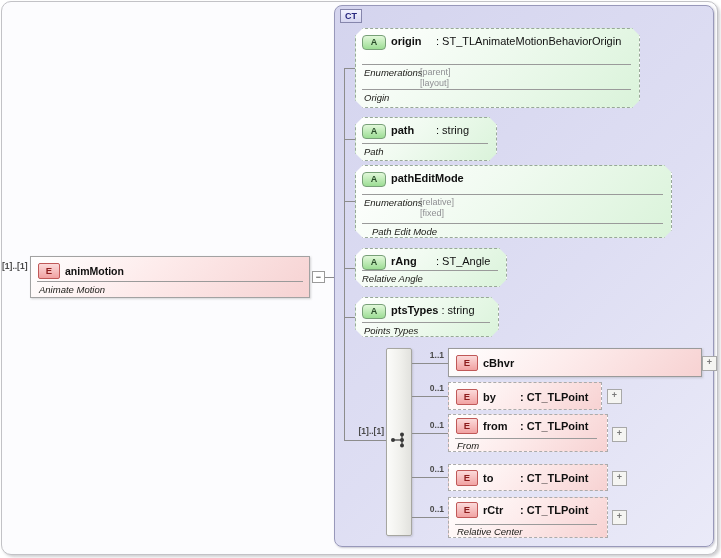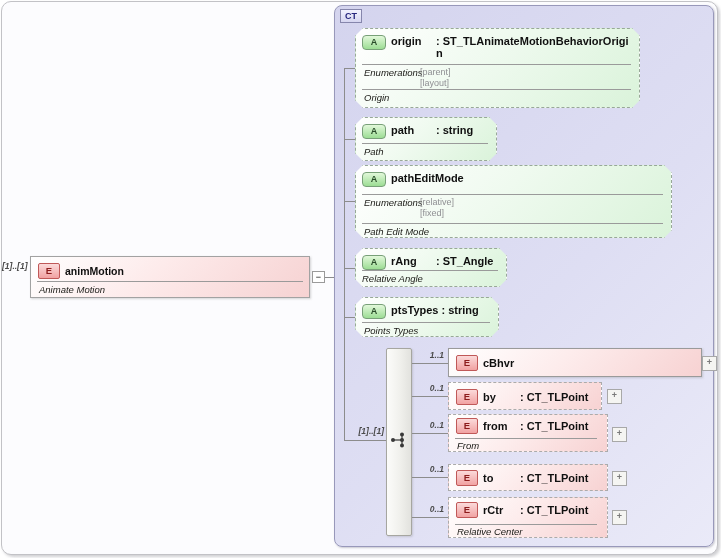--- a/index.html
+++ b/index.html
@@ -24,21 +24,21 @@
   
   .attr{background:linear-gradient(135deg,#ffffff 0%,#effaef 45%,#daf3da 100%);
         border:1px dashed #98a898;
         clip-path:polygon(0 8px,8px 0,calc(100% - 8px) 0,100% 8px,100% calc(100% - 8px),
                   calc(100% - 8px) 100%,8px 100%,0 calc(100% - 8px));}
   .atitle{display:flex;align-items:flex-start;gap:3px;padding:6px 8px 0 6px;line-height:12px;}
   .abadge{width:22px;height:13px;flex:none;border:1px solid #78a078;border-radius:4px;margin-right:2px;
           background:linear-gradient(#e2f8da,#9cdd94);color:#294c29;font-weight:bold;font-size:9px;
           line-height:12px;text-align:center;}
   .aname{flex:none;min-width:42px;font-weight:bold;font-size:11px;color:#101010;}
-  .atype{font-weight:bold;font-size:11px;color:#101010;white-space:nowrap;}
+  .atype{font-weight:normal;font-size:11px;color:#101010;white-space:nowrap;}
   .atype.wrap{white-space:normal;word-break:break-all;}
   .annot{position:absolute;font-style:italic;font-size:9.5px;color:#20201c;white-space:nowrap;}
   .enum-row{position:absolute;display:flex;}
   .enum-label{font-style:italic;font-size:9.5px;color:#20201c;width:56px;flex:none;}
   .enum-vals{font-size:9px;color:#8f8f93;line-height:11px;}
   
   .elem{background:linear-gradient(135deg,#ffffff 0%,#fdecec 45%,#f7d2d2 100%);}
   .elem.req{border:1px solid #9a9a9a;box-shadow:1px 1px 2px rgba(120,120,120,.3);}
   .elem.opt{border:1px dashed #ababab;}
   .etitle{display:flex;align-items:center;gap:3px;padding-left:7px;}
@@ -47,21 +47,21 @@
           line-height:13px;text-align:center;}
   .ename{flex:none;min-width:34px;font-weight:bold;font-size:11px;color:#101010;}
   .etype{font-weight:bold;font-size:11px;color:#101010;white-space:nowrap;}
   
   .rootbox{left:30px;top:256px;width:280px;height:42px;border:1px solid #a2a2a2;
            background:linear-gradient(135deg,#ffffff 0%,#fdeaea 45%,#f6d2d2 100%);
            box-shadow:1px 1px 2px rgba(120,120,120,.3);}
   .roottitle{display:flex;align-items:center;gap:3px;padding:6px 0 0 7px;}
   .rootname,.roottype{font-weight:bold;font-size:10.5px;color:#101010;white-space:nowrap;}
   
-  .card{position:absolute;font-style:italic;font-weight:bold;font-size:8.5px;color:#4a4a4a;white-space:nowrap;}
+  .card{position:absolute;font-weight:bold;font-size:8.5px;color:#4a4a4a;white-space:nowrap;}
   
   .plus{position:absolute;width:13px;height:13px;border:1px solid #a8a8a8;background:#f5f5f2;
         color:#7a7a7a;font-weight:bold;font-size:9px;line-height:11px;text-align:center;}
   .minus{left:312px;top:271px;width:13px;height:12px;border:1px solid #9a9a9a;background:#ffffff;
          color:#5a5a5a;font-weight:bold;font-size:9px;line-height:10px;text-align:center;}
   
   .seqbar{left:386px;top:348px;width:26px;height:188px;border:1px solid #a6a6a0;border-radius:2px;
           background:linear-gradient(to right,#fcfcfa 0%,#f0f0ec 55%,#e2e2de 100%);
           box-shadow:1px 1px 2px rgba(120,120,120,.25);}
 </style>
@@ -132,21 +132,21 @@
     </div>
     <div class="divl" style="left:6px;right:8px;top:28px;"></div>
     <div class="enum-row" style="left:8px;top:31px;">
       <span class="enum-label">Enumerations</span>
       <span class="enum-vals">
         <span style="display:block;">[relative]</span>
         <span style="display:block;">[fixed]</span>
       </span>
     </div>
     <div class="divl" style="left:6px;right:8px;top:57px;"></div>
-    <div class="annot" style="left:8px;top:60px;">Path Edit Mode</div>
+    <div class="annot" style="left:16px;top:60px;">Path Edit Mode</div>
   </div>
 
   <div class="abs attr" style="left:355px;top:248px;width:152px;height:39px;">
     <div class="atitle">
       <span class="abadge">A</span>
       <span class="aname">rAng</span>
       <span class="atype">: ST_Angle</span>
     </div>
     <div class="divl" style="left:6px;right:8px;top:21px;"></div>
     <div class="annot" style="left:6px;top:24px;">Relative Angle</div>

